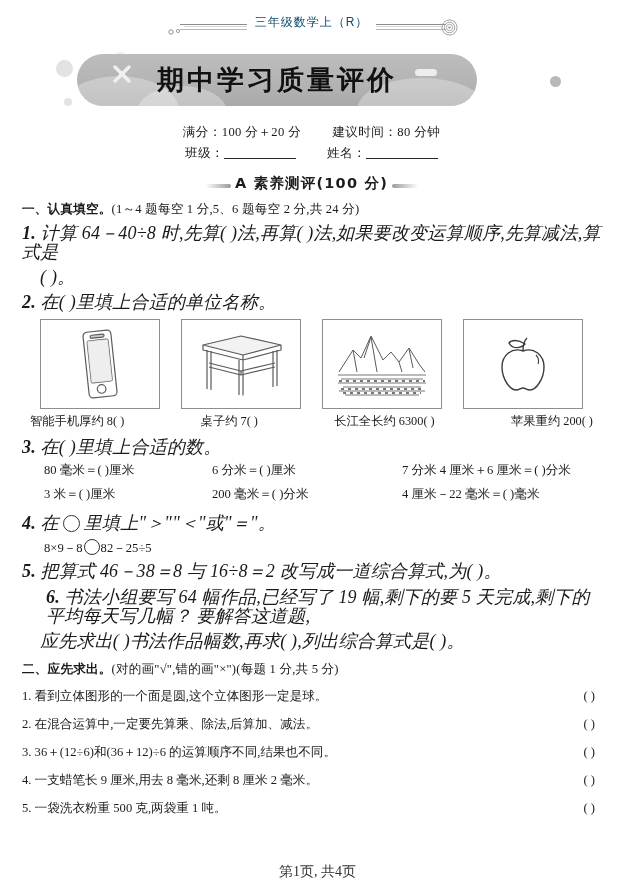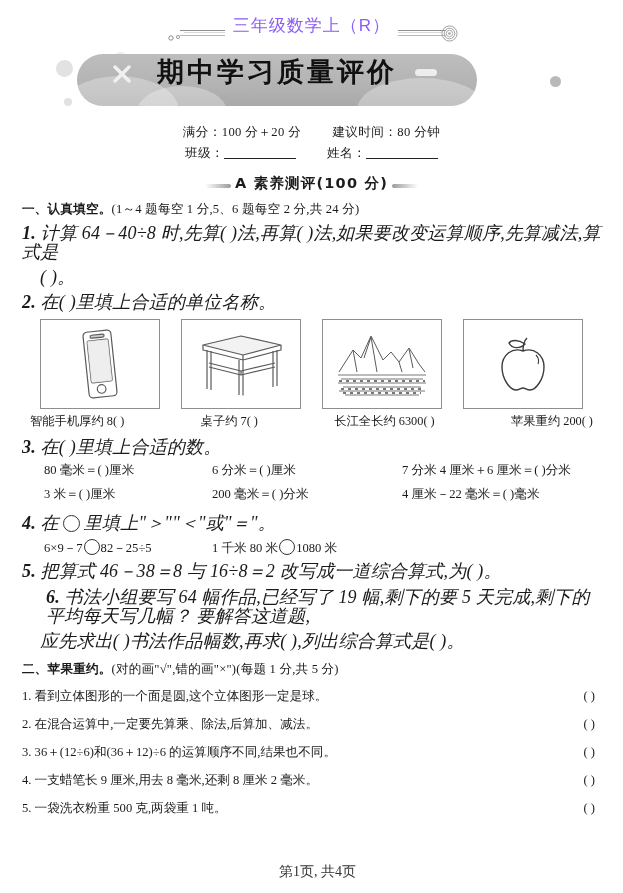--- a/index.html
+++ b/index.html
@@ -34,23 +34,23 @@
   }
   .scroll-wrap {
     position: relative;
     display: flex;
     align-items: center;
     justify-content: center;
     width: 240px;
   }
   .scroll-title {
     font-family: "Liberation Sans", "DejaVu Sans", sans-serif;
-    font-size: 17px;
+    font-size: 12px;
     letter-spacing: 1px;
-    color: #8b5cf6;
+    color: #0c4a6e;
     white-space: nowrap;
     position: relative;
     z-index: 3;
     padding: 0 8px;
     background: #fff;
   }
   .scroll-rule {
     position: absolute;
     left: -12px;
     right: -14px;
@@ -93,21 +93,21 @@
   .banner {
     position: absolute;
     left: 55px;
     top: 0;
     width: 400px;
     height: 52px;
     background: linear-gradient(180deg,#bdbdbd 0%, #b4b4b4 55%, #a9a9a9 100%);
     border-radius: 26px;
     overflow: hidden;
     display: flex;
-    align-items: flex-start;
+    align-items: center;
     justify-content: center;
   }
   .banner-title {
     font-family: "DejaVu Serif", "Liberation Serif", serif;
     font-weight: 700;
     font-size: 27px;
     letter-spacing: 3px;
     color: #111;
     position: relative;
     z-index: 5;
@@ -445,40 +445,37 @@
     <div>200 毫米＝(      )分米</div>
     <div>4 厘米－22 毫米＝(      )毫米</div>
   </div>
 
   <div class="q" style="margin-top:9px;">
     <span class="num">4.</span>
     <span>在</span><span class="circ"></span><span>里填上"＞""＜"或"＝"。</span>
   </div>
   <div class="row3" style="line-height:24px;">
     <div>
-      <span>6×9－7</span><span class="circ-sm"></span><span>82－25÷5</span>
-    </div>
-    <div>
-      <span>1 千米 80 米</span><span class="circ-sm"></span><span>1080 米</span>
+      <span>8×9－8</span><span class="circ-sm"></span><span>82－25÷5</span>
     </div>
   </div>
 
   <div class="q" style="margin-top:2px;">
     <span class="num">5.</span>
     <span>把算式 46－38＝8 与 16÷8＝2 改写成一道综合算式,为(                              )。</span>
   </div>
 
   <div class="q" style="margin-top:7px;margin-left:24px;">
     <span class="num">6.</span>
     <span>书法小组要写 64 幅作品,已经写了 19 幅,剩下的要 5 天完成,剩下的平均每天写几幅？ 要解答这道题,</span>
   </div>
   <div class="q q-indent">应先求出(            )书法作品幅数,再求(                          ),列出综合算式是(                    )。</div>
 
   <div class="sec-title" style="margin-top:10px;">
-    <span>二、苹果重约。</span><span class="light">(对的画"√",错的画"×")(每题 1 分,共 5 分)</span>
+    <span>二、应先求出。</span><span class="light">(对的画"√",错的画"×")(每题 1 分,共 5 分)</span>
   </div>
 
   <div class="judge">
     <div class="txt">
       <span class="num">1.</span>
       <span>看到立体图形的一个面是圆,这个立体图形一定是球。</span>
     </div>
     <div class="mark">(        )</div>
   </div>
   <div class="judge">

